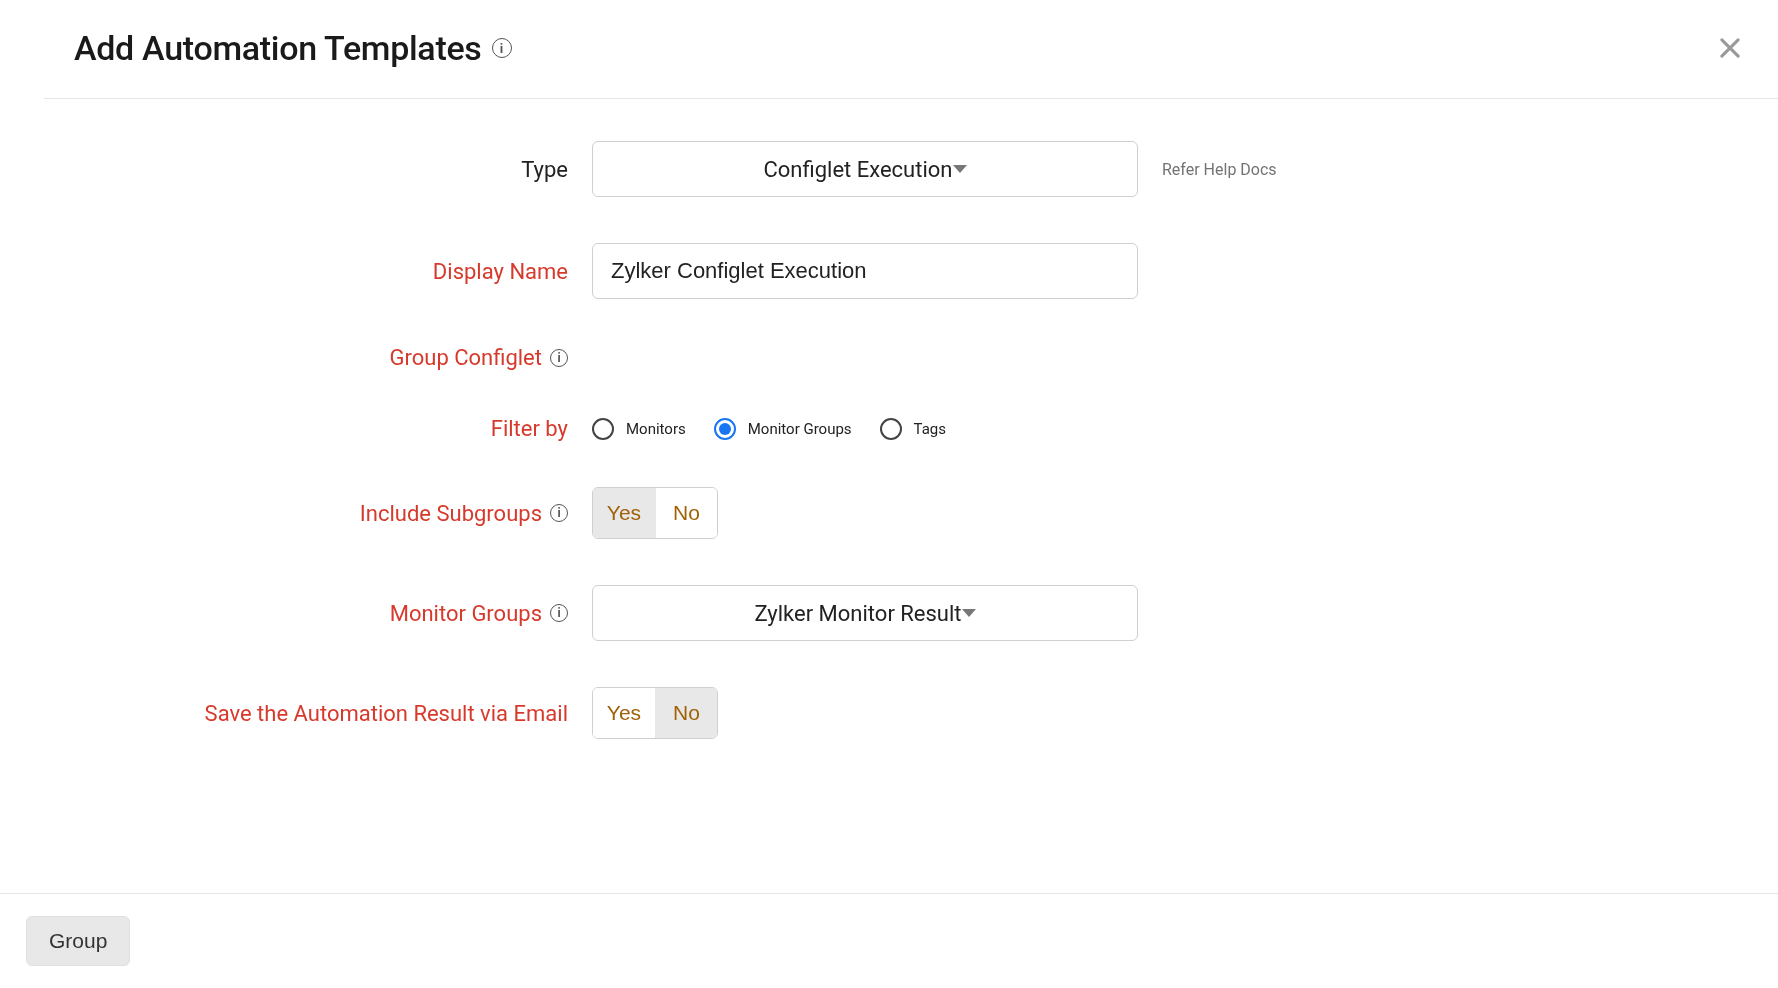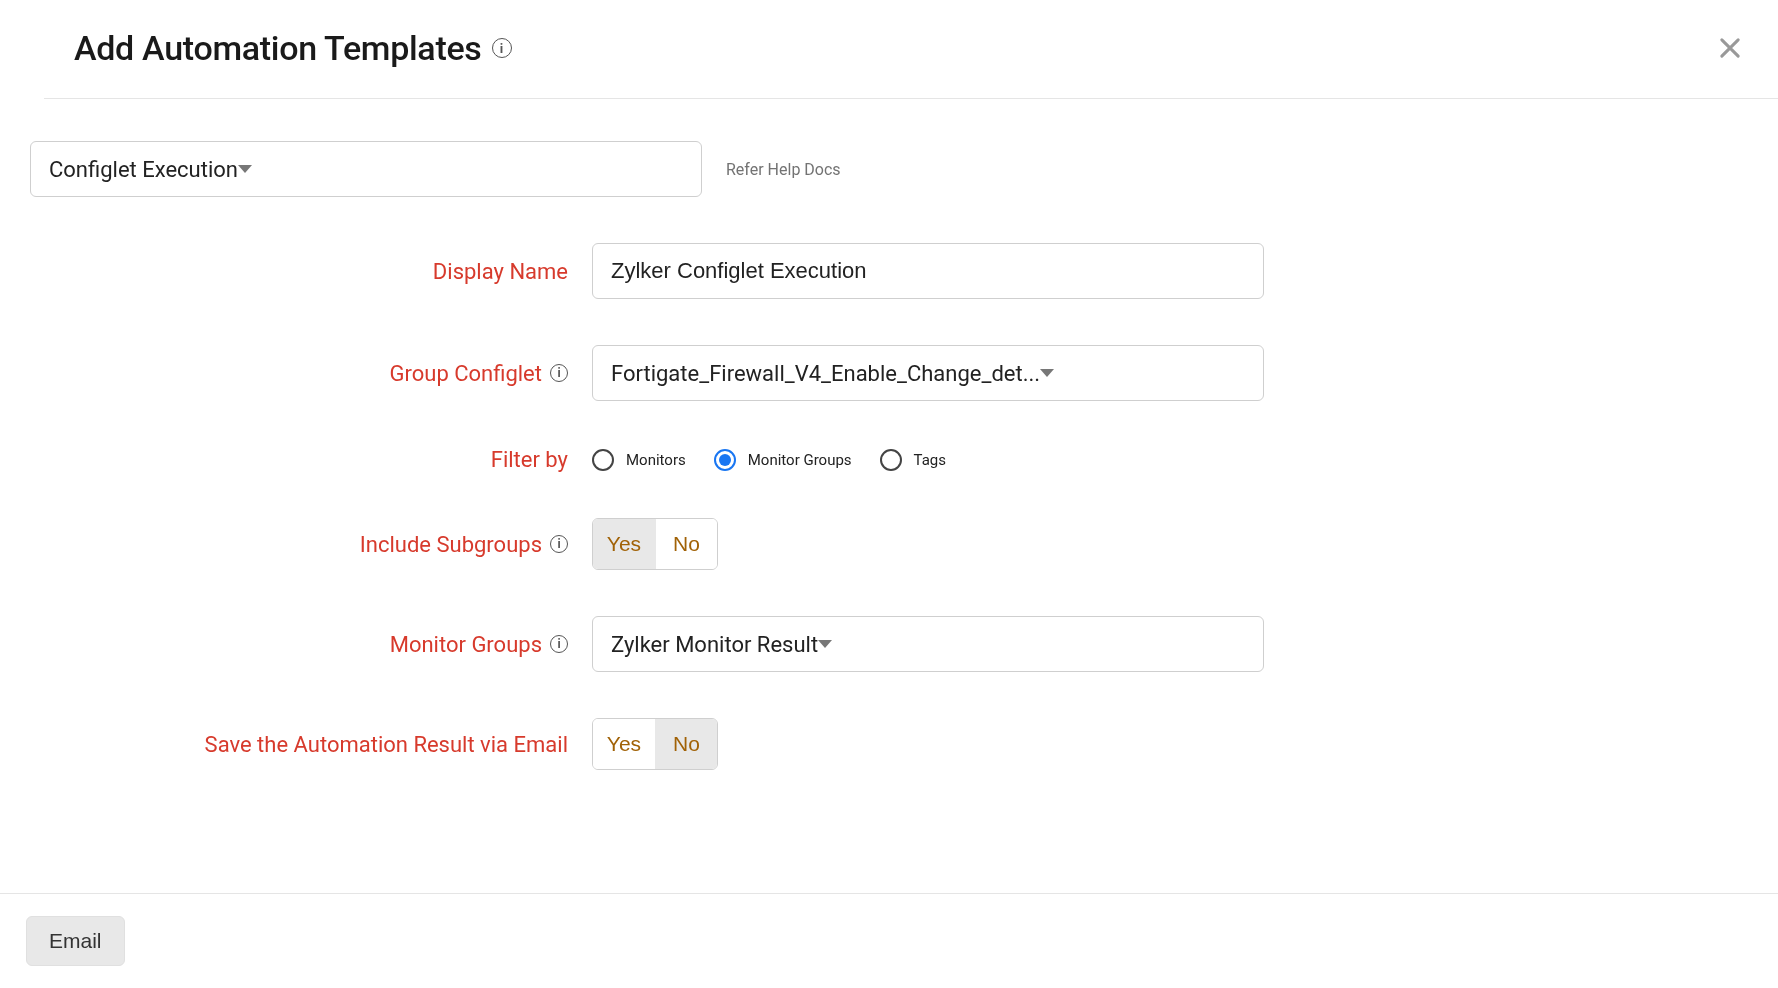--- a/index.html
+++ b/index.html
@@ -13,21 +13,21 @@
   .close-btn { width: 36px; height: 36px; border: none; background: transparent; color: #999; cursor: pointer; display: flex; align-items: center; justify-content: center; }
   .close-btn svg { width: 28px; height: 28px; }
 
   .modal-body { flex: 1; padding: 42px 30px 30px 30px; overflow: auto; }
   .form { display: flex; flex-direction: column; gap: 46px; }
   .form-row { display: flex; align-items: center; }
   .label-col { width: 562px; text-align: right; padding-right: 24px; font-size: 22px; display: flex; align-items: center; justify-content: flex-end; gap: 8px; }
   .label-black { color: #222; }
   .label-red { color: #d73a2c; }
   .control-col { display: flex; align-items: center; gap: 24px; }
-  .select, .text-input { width: 672px; height: 56px; border: 1px solid #cfcfcf; border-radius: 6px; background: #fff; display: flex; align-items: center; justify-content: flex-start; padding: 0 18px; font-size: 22px; color: #222; }
+  .select, .text-input { width: 546px; height: 56px; border: 1px solid #cfcfcf; border-radius: 6px; background: #fff; display: flex; align-items: center; justify-content: center; padding: 0 18px; font-size: 22px; color: #222; }
   .select { cursor: pointer; }
   .text-input { cursor: text; }
   .text-input input { width: 100%; border: none; outline: none; font-size: 22px; color: #222; background: transparent; }
   .caret { width: 0; height: 0; border-left: 7px solid transparent; border-right: 7px solid transparent; border-top: 8px solid #777; flex-shrink: 0; }
   .help-link { font-size: 16px; color: #737373; text-decoration: none; white-space: nowrap; }
 
   .radio-group { display: flex; align-items: center; gap: 28px; }
   .radio { display: flex; align-items: center; gap: 12px; cursor: pointer; }
   .radio-circle { width: 22px; height: 22px; border: 2.2px solid #444; border-radius: 50%; display: flex; align-items: center; justify-content: center; background: #fff; flex-shrink: 0; }
   .radio.selected .radio-circle { border-color: #1976f2; }
@@ -55,20 +55,21 @@
       <svg viewBox="0 0 24 24">
           <path d="M5 5 L19 19 M19 5 L5 19" stroke="#999" stroke-width="2.6" stroke-linecap="round" fill="none"></path>
         </svg>
     </button>
   </div>
 
   <div class="modal-body">
     <div class="form">
 
       <div class="form-row">
+        <div class="label-col label-black">Type</div>
         <div class="control-col">
           <div class="select">
             <span>Configlet Execution</span>
             <span class="caret"></span>
           </div>
           <a class="help-link">Refer Help Docs</a>
         </div>
       </div>
 
       <div class="form-row">
@@ -77,26 +78,20 @@
           <div class="text-input">
             <input type="text" value="Zylker Configlet Execution" style="">
           </div>
         </div>
       </div>
 
       <div class="form-row">
         <div class="label-col label-red">
           <span>Group Configlet</span>
           <span class="info-icon small">i</span>
-        </div>
-        <div class="control-col">
-          <div class="select">
-            <span>Fortigate_Firewall_V4_Enable_Change_det...</span>
-            <span class="caret"></span>
-          </div>
         </div>
       </div>
 
       <div class="form-row">
         <div class="label-col label-red">Filter by</div>
         <div class="control-col">
           <div class="radio-group">
             <div class="radio">
               <span class="radio-circle"></span>
               <span class="radio-label">Monitors</span>
@@ -146,15 +141,15 @@
             <button class="toggle-btn">Yes</button>
             <button class="toggle-btn active">No</button>
           </div>
         </div>
       </div>
 
     </div>
   </div>
 
   <div class="modal-footer">
-    <button class="save-btn">Email</button>
+    <button class="save-btn">Group</button>
   </div>
 </div>
 
 </body></html>

